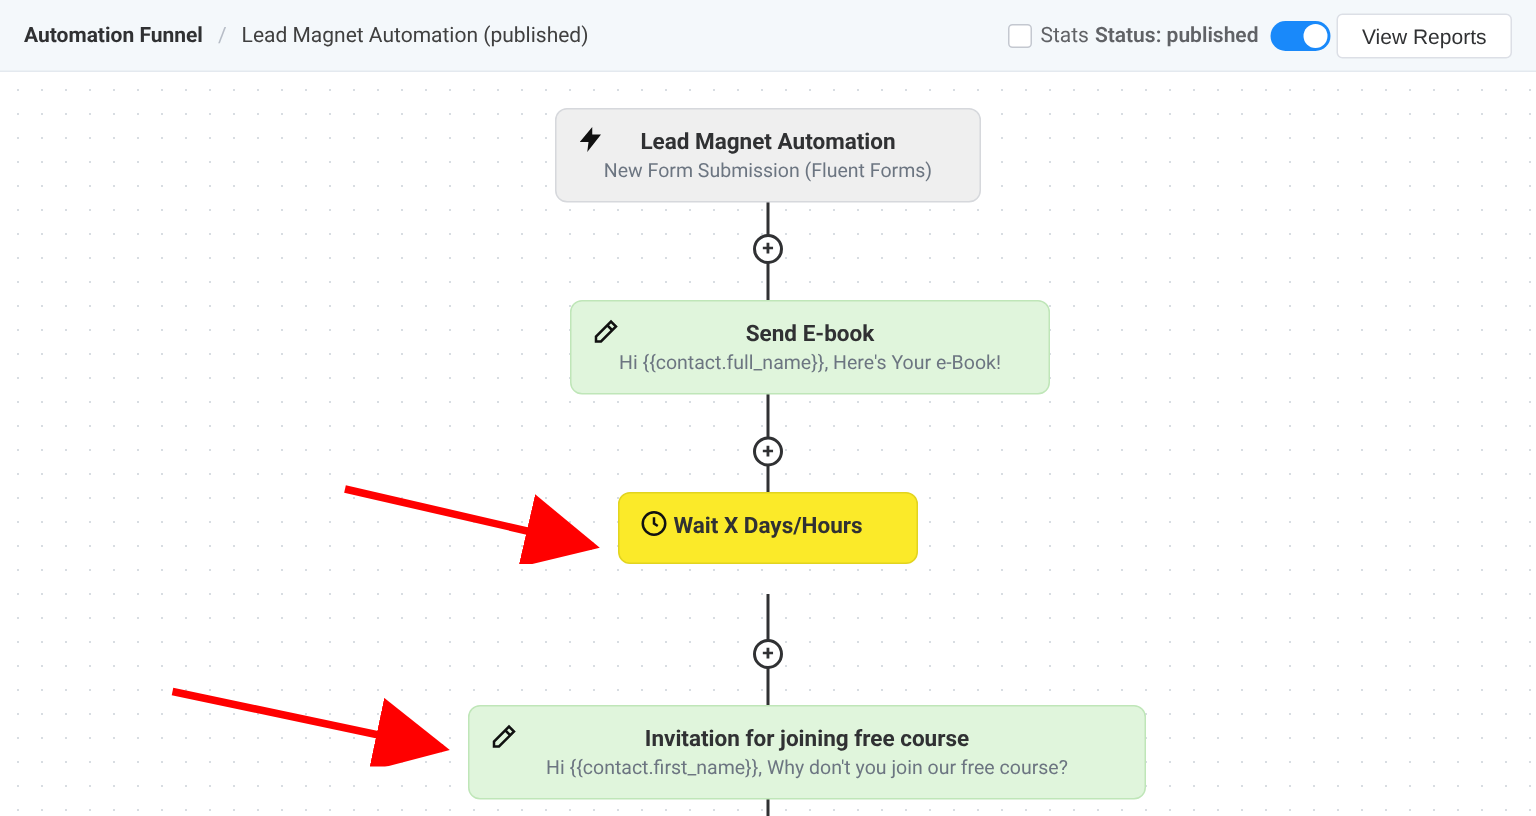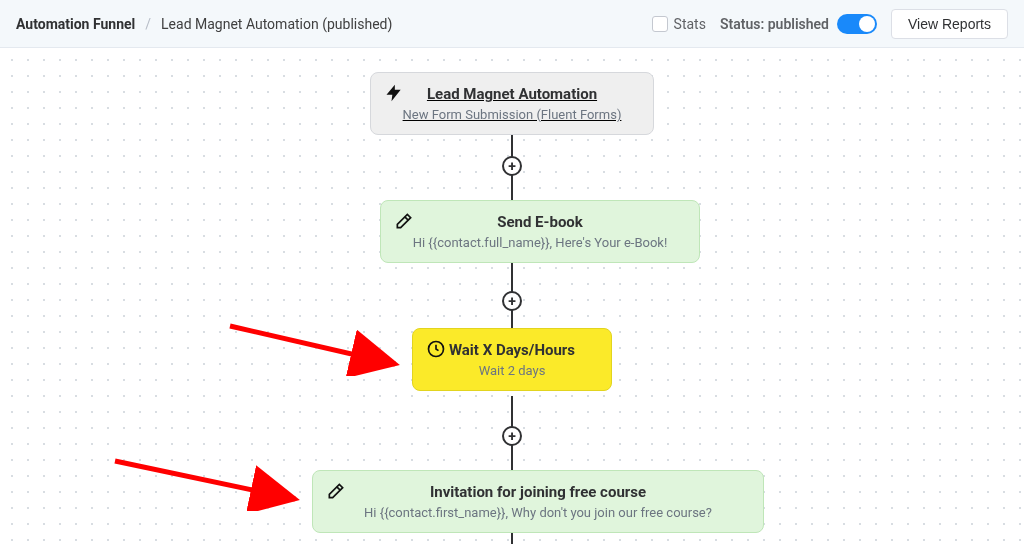--- a/index.html
+++ b/index.html
@@ -12,21 +12,21 @@
     display: flex;
     align-items: center;
     padding: 0 16px;
     font-size: 14px;
     color: #303133;
   }
   .breadcrumb { display: flex; align-items: flex-end; gap: 10px; }
   .breadcrumb-root { font-weight: 700; color: #303133; }
   .breadcrumb-sep { color: #b7bdc7; }
   .breadcrumb-current { color: #404040; font-weight: 400; }
-  .header-right { margin-left: auto; display: flex; align-items: center; gap: 14px; }
+  .header-right { margin-left: auto; display: flex; align-items: center; gap: 4px; }
   .stats-wrap { display: flex; align-items: center; gap: 6px; color: #606266; font-size: 14px; }
   .stats-checkbox {
     width: 16px; height: 16px; border: 1px solid #c4c8d0; border-radius: 3px; background: #fff;
   }
   .status-wrap { display: flex; align-items: center; gap: 8px; color: #606266; font-size: 14px; font-weight:600;}
   .toggle {
     width: 40px; height: 20px; border-radius: 10px; background: #1989fa; position: relative;
   }
   .toggle-knob {
     position: absolute; top: 2px; right: 2px; width: 16px; height: 16px; border-radius: 50%; background: #fff;
@@ -64,21 +64,21 @@
     padding: 12px 20px;
     text-align: center;
   }
   .card .icon-slot {
     position: absolute; left: 12px; top: 10px; width: 22px; height: 22px; color: #303133;
   }
   .card-title { font-size: 15px; font-weight: 700; color: #303133; margin-bottom: 4px; }
   .card-sub { font-size: 13px; color: #6c7581; }
   .card-trigger {
     left: 370px; top: 24px; width: 284px;
-    background: #efefef; border: 1px solid #d6d8dc; text-decoration: underline;
+    background: #efefef; border: 1px solid #d6d8dc;
   }
   .card-email1 {
     left: 352px; top: 152px; width: 320px;
     background: #e0f5dc; border: 1px solid #bfe6b8; margin-left: 28px;
   }
   .card-wait {
     left: 412px; top: 280px; width: 200px;
     background: #fbea29; border: 1px solid #e2d41f;
   }
   .card-email2 {
@@ -151,21 +151,20 @@
   </div>
 
   <div class="card card-wait">
     <span class="icon-slot">
       <svg viewBox="0 0 24 24" width="20" height="20" fill="none" stroke="#111" stroke-width="2">
           <circle cx="12" cy="12" r="9"></circle>
           <path d="M12 7v5l3 2"></path>
         </svg>
     </span>
     <div class="card-title">Wait X Days/Hours</div>
-    <div class="card-sub">Wait 2 days</div>
   </div>
 
   <div class="card card-email2">
     <span class="icon-slot">
       <svg viewBox="0 0 24 24" width="20" height="20" fill="none" stroke="#111" stroke-width="2">
           <path d="M4 20h4L20 8l-4-4L4 16v4z"></path>
           <path d="M13 7l4 4"></path>
         </svg>
     </span>
     <div class="card-title">Invitation for joining free course</div>

